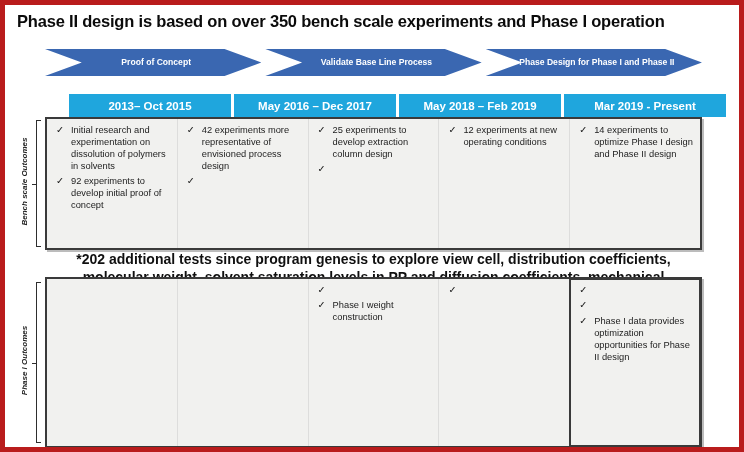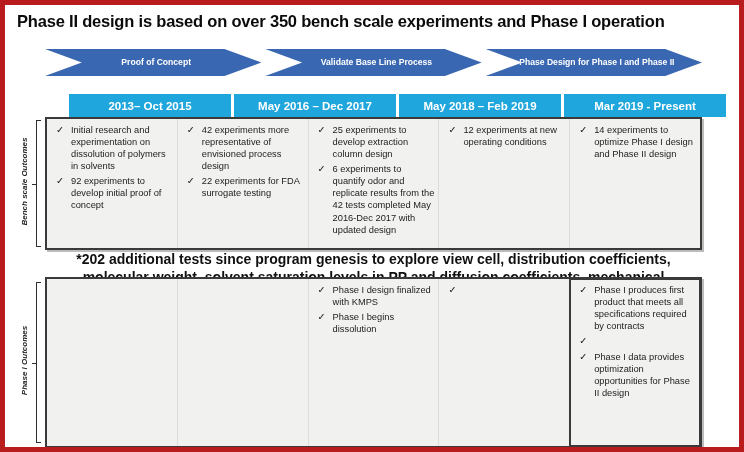--- a/index.html
+++ b/index.html
@@ -99,31 +99,29 @@
           <span>92 experiments to develop initial proof of concept</span>
         </div>
       </div>
       <div class="col">
         <div class="check-item">
           <span class="check">✓</span>
           <span>42 experiments more representative of envisioned process design</span>
         </div>
         <div class="check-item">
           <span class="check">✓</span>
-          <span>22 experiments for FDA surrogate testing</span>
         </div>
       </div>
       <div class="col">
         <div class="check-item">
           <span class="check">✓</span>
           <span>25 experiments to develop extraction column design</span>
         </div>
         <div class="check-item">
           <span class="check">✓</span>
-          <span>6 experiments to quantify odor and replicate results from the 42 tests completed May 2016-Dec 2017 with updated design</span>
         </div>
       </div>
       <div class="col">
         <div class="check-item">
           <span class="check">✓</span>
           <span>12 experiments at new operating conditions</span>
         </div>
       </div>
       <div class="col">
         <div class="check-item">
@@ -134,36 +132,34 @@
     </div>
 
   <div class="note">*202 additional tests since program genesis to explore view cell, distribution coefficients, molecular weight, solvent saturation levels in PP and diffusion coefficients, mechanical properties, and shear and oscillatory theology</div>
 
   <div class="table phase1" id="phase1">
       <div class="col"></div>
       <div class="col"></div>
       <div class="col">
         <div class="check-item">
           <span class="check">✓</span>
-          <span>Phase I design finalized with KMPS</span>
         </div>
         <div class="check-item">
           <span class="check">✓</span>
-          <span>Phase I begins dissolution</span>
+          <span>Phase I weight construction</span>
         </div>
       </div>
       <div class="col">
         <div class="check-item">
           <span class="check">✓</span>
         </div>
       </div>
       <div class="col highlight">
         <div class="check-item">
           <span class="check">✓</span>
-          <span>Phase I produces first product that meets all specifications required by contracts</span>
         </div>
         <div class="check-item">
           <span class="check">✓</span>
         </div>
         <div class="check-item">
           <span class="check">✓</span>
           <span>Phase I data provides optimization opportunities for Phase II design</span>
         </div>
       </div>
     </div>

